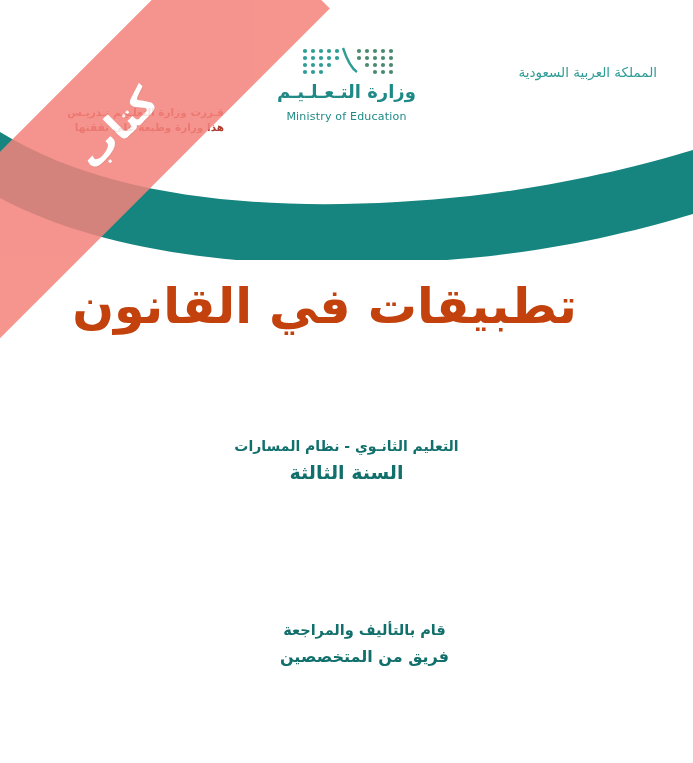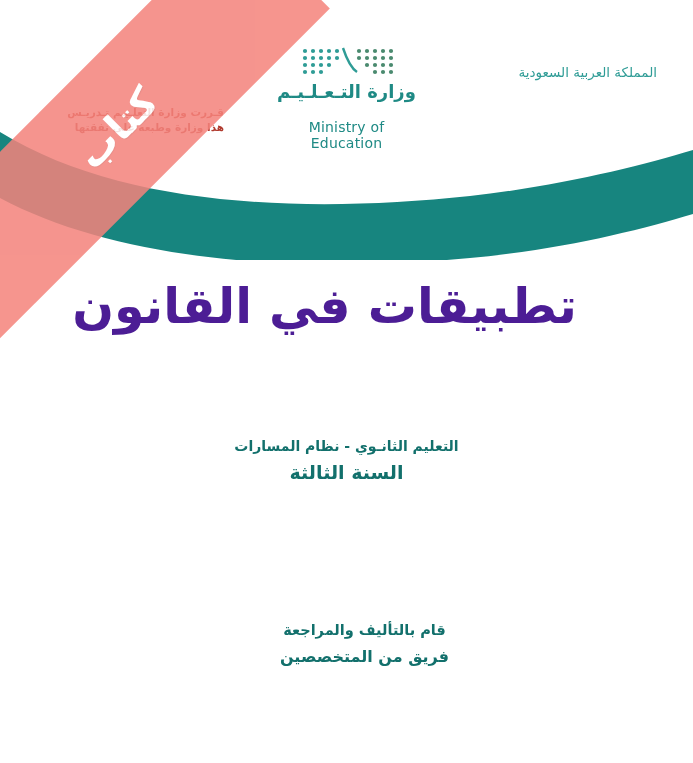--- a/index.html
+++ b/index.html
@@ -71,24 +71,24 @@
   .ministry .mark-ar {
     color: #1f8a85;
     font-size: 18px;
     font-weight: bold;
     letter-spacing: 1px;
     line-height: 1.1;
     direction: rtl;
   }
   .ministry .mark-en {
     color: #1f8a85;
-    font-size: 14px;
+    font-size: 11px;
     letter-spacing: 0.2px;
     direction: ltr;
-    margin-top: 17px;
+    margin-top: 8px;
   }
 
   
   .approval {
     position: absolute;
     left: 34px;
     top: 16px;
     width: 190px;
     text-align: right;
     direction: rtl;
@@ -134,21 +134,21 @@
     text-shadow: 0 1px 1px rgba(0,0,0,0.08);
   }
 
   
   .main-title {
     position: absolute;
     top: 278px;
     left: 0;
     width: 649px;
     text-align: center;
-    color: #4c1d95;
+    color: #c2410c;
     font-size: 49px;
     font-weight: bold;
     direction: rtl;
     letter-spacing: 0px;
   }
 
   .subtitle-block {
     position: absolute;
     top: 436px;
     left: 0;

